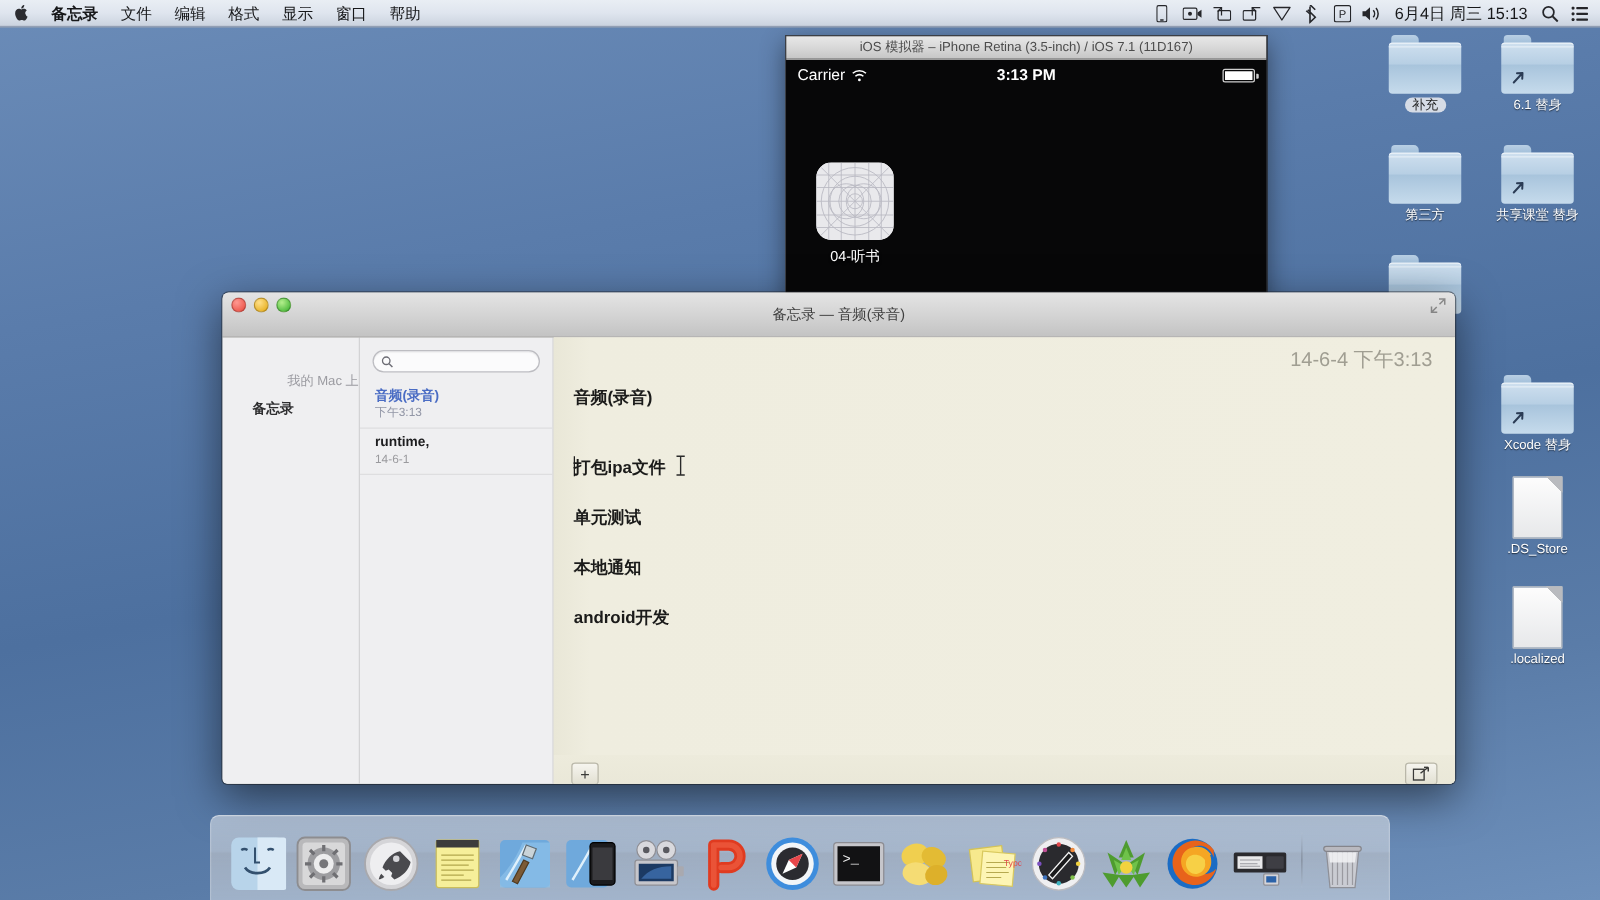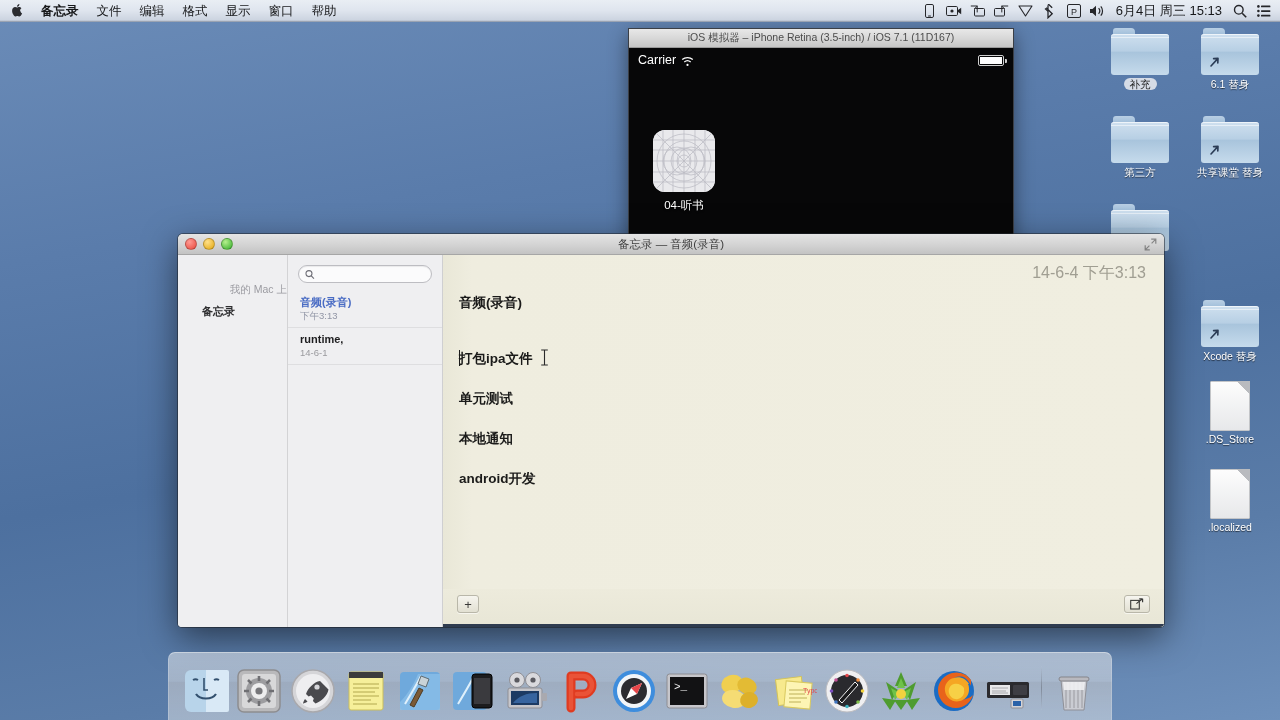--- a/index.html
+++ b/index.html
@@ -114,21 +114,21 @@
     border-bottom: 1px solid #9a9a9a;
     display: flex; align-items: center; justify-content: center;
     font-size: 10.5px; color: #4c4c4c; white-space: nowrap;
   }
   #sim .screen { position: relative; width: 100%; height: 194px; background: #070708; }
   #sim .statusbar {
     height: 24px; display: flex; align-items: center;
     padding: 0 9px; color: #fff; font-size: 12.5px;
     position: relative;
   }
-  #sim .statusbar .carrier { display: flex; align-items: flex-end; gap: 5px; }
+  #sim .statusbar .carrier { display: flex; align-items: center; gap: 5px; }
   #sim .statusbar .time {
     position: absolute; left: 0; right: 0; text-align: center;
     font-weight: bold; font-size: 12.5px;
   }
   #sim .statusbar .batt {
     position: absolute; right: 9px; top: 7px;
     width: 26px; height: 11px; border: 1px solid #cfcfcf; border-radius: 2px;
   }
   #sim .statusbar .batt i {
     position: absolute; left: 1px; top: 1px; bottom: 1px; width: 22px; background: #fff; display: block;
@@ -153,21 +153,21 @@
   
   #notes {
     position: absolute; left: 178px; top: 234px; width: 986px; height: 393px;
     z-index: 200;
     border-radius: 5px 5px 4px 4px;
     box-shadow: 0 10px 34px rgba(0,0,0,.52), 0 0 0 1px rgba(40,45,55,.55);
     overflow: hidden;
     background: #efeee9;
   }
   #notes .titlebar {
-    position: relative; height: 21px;
+    position: relative; height: 36px;
     background: linear-gradient(to bottom,#e4e4e4 0%,#d4d4d4 52%,#c3c3c3 100%);
     border-bottom: 1px solid #a6a6a6;
     display: flex; align-items: center; justify-content: center;
   }
   #notes .titlebar .title {
     font-size: 11.5px; color: #3e3e3e; font-weight: normal; white-space: nowrap;
   }
   #notes .lights { position: absolute; left: 7px; top: 4px; display: flex; gap: 6px; }
   #notes .lights span {
     width: 12px; height: 12px; border-radius: 50%;
@@ -482,20 +482,21 @@
           <span>
             <svg width="13" height="11" viewBox="0 0 13 11">
                 <g fill="none" stroke="#fff" stroke-width="1.3">
                   <path d="M1.2 3.6a8 8 0 0110.6 0"></path>
                   <path d="M3.3 6a5 5 0 016.4 0"></path>
                 </g>
                 <circle cx="6.5" cy="8.9" r="1.1" fill="#fff"></circle>
               </svg>
           </span>
         </div>
+        <div class="time">3:13 PM</div>
         <div class="batt">
             <i></i>
           </div>
       </div>
       <div class="appicon">
         <div class="art">
           <svg width="62" height="62" viewBox="0 0 62 62">
             <rect width="62" height="62" fill="#e9e9ec"></rect>
             <g stroke="#b9b9c2" stroke-width=".7" fill="none">
               <path d="M0 10h62M0 20h62M0 31h62M0 42h62M0 52h62"></path>

